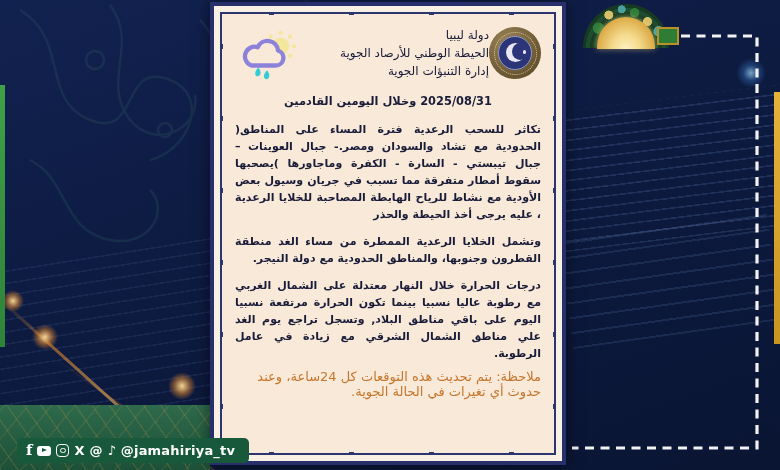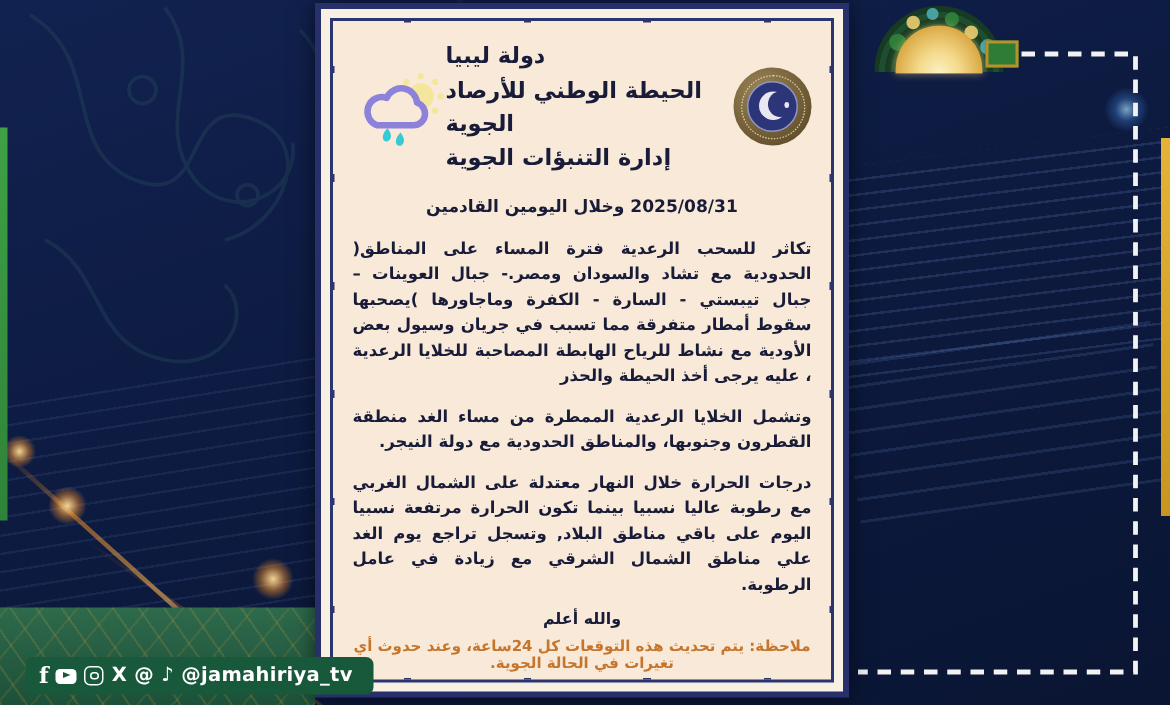--- a/index.html
+++ b/index.html
@@ -92,37 +92,37 @@
   .rail{position:absolute;z-index:2;}
   .rail-l{left:-4px;top:30px;bottom:30px;width:5px;
     background:repeating-linear-gradient(to bottom,#2b356f 0 5px,transparent 5px 72px);}
   .rail-r{right:-4px;top:30px;bottom:30px;width:5px;
     background:repeating-linear-gradient(to bottom,#2b356f 0 5px,transparent 5px 72px);}
   .rail-t{top:-4px;left:40px;right:40px;height:5px;
     background:repeating-linear-gradient(to left,#2b356f 0 5px,transparent 5px 80px);}
   .rail-b{bottom:-4px;left:40px;right:40px;height:5px;
     background:repeating-linear-gradient(to left,#2b356f 0 5px,transparent 5px 80px);}
   .doc-header{display:flex;align-items:center;margin-top:4px;}
-  .hdr-text{flex:1;text-align:left;font-weight:bold;font-size:15px;line-height:1.5;}
+  .hdr-text{flex:1;text-align:right;font-weight:normal;font-size:12px;line-height:1.5;}
   .emblem{width:52px;height:52px;border-radius:50%;flex:0 0 auto;
     background:radial-gradient(circle at 35% 30%,#9b8458,#6e5a35 62%,#55421f 100%);
     display:flex;align-items:center;justify-content:center;}
   .emblem-mid{width:43px;height:43px;border-radius:50%;border:1px dotted #d8cba0;
     display:flex;align-items:center;justify-content:center;box-sizing:border-box;}
   .emblem-inner{width:34px;height:34px;border-radius:50%;background:#2b3578;position:relative;
     border:1px solid #8a97c9;box-sizing:border-box;}
   .crescent{position:absolute;left:7px;top:6px;width:19px;height:19px;border-radius:50%;background:#e9e7f2;}
   .crescent::after{content:"";position:absolute;left:6px;top:0px;width:16px;height:17px;border-radius:50%;background:#2b3578;}
   .star-dot{position:absolute;right:5px;top:13px;width:3.5px;height:3.5px;border-radius:50%;background:#e9e7f2;}
   .cloud-box{width:62px;flex:0 0 auto;display:flex;justify-content:center;}
   .doc-title{margin-top:12px;text-align:center;font-weight:bold;font-size:11.4px;line-height:1.65;}
   .doc-body p{margin:10px 0 0;font-weight:bold;font-size:11px;line-height:1.55;
     text-align:justify;text-align-last:right;}
   .doc-closing{margin-top:9px;text-align:center;font-weight:bold;font-size:10.6px;}
-  .doc-note{margin-top:7px;text-align:center;font-weight:bold;font-size:10px;color:#c5762c;}
+  .doc-note{margin-top:7px;text-align:right;font-weight:normal;font-size:13px;color:#c5762c;}
 </style>
 </head>
 <body>
 
 <div class="stage">
 
   <svg class="arabesque" width="300" height="300" viewBox="0 0 300 300">
     <g fill="none" stroke="#2f5a62" stroke-width="2.5" opacity="0.5">
       <path d="M20,10 C70,40 40,100 90,120 C140,140 120,60 170,80 C210,95 190,150 150,160"></path>
       <path d="M110,5 C140,45 100,80 130,120 C155,150 200,130 195,95"></path>
@@ -225,19 +225,18 @@
         <div class="doc-title">
           <div>2025/08/31 وخلال اليومين القادمين</div>
         </div>
 
         <div class="doc-body">
           <p>تكاثر للسحب الرعدية فترة المساء على المناطق( الحدودية مع تشاد والسودان ومصر.- جبال العوينات – جبال تيبستي - السارة - الكفرة وماجاورها )يصحبها سقوط أمطار متفرقة مما تسبب في جريان وسيول بعض الأودية مع نشاط للرياح الهابطة المصاحبة للخلايا الرعدية ، عليه يرجى أخذ الحيطة والحذر</p>
           <p>وتشمل الخلايا الرعدية الممطرة من مساء الغد منطقة القطرون وجنوبها، والمناطق الحدودية مع دولة النيجر.</p>
           <p>درجات الحرارة خلال النهار معتدلة على الشمال الغربي مع رطوبة عاليا نسبيا بينما تكون الحرارة مرتفعة نسبيا اليوم على باقي مناطق البلاد, وتسجل تراجع يوم الغد علي مناطق الشمال الشرقي مع زيادة في عامل الرطوبة.</p>
         </div>
 
-        <div class="doc-closing">والله أعلم</div>
         <div class="doc-note">ملاحظة: يتم تحديث هذه التوقعات كل 24ساعة، وعند حدوث أي تغيرات في الحالة الجوية.</div>
       </div>
     </div>
   </div>
 
 </div>
 
 </body></html>

